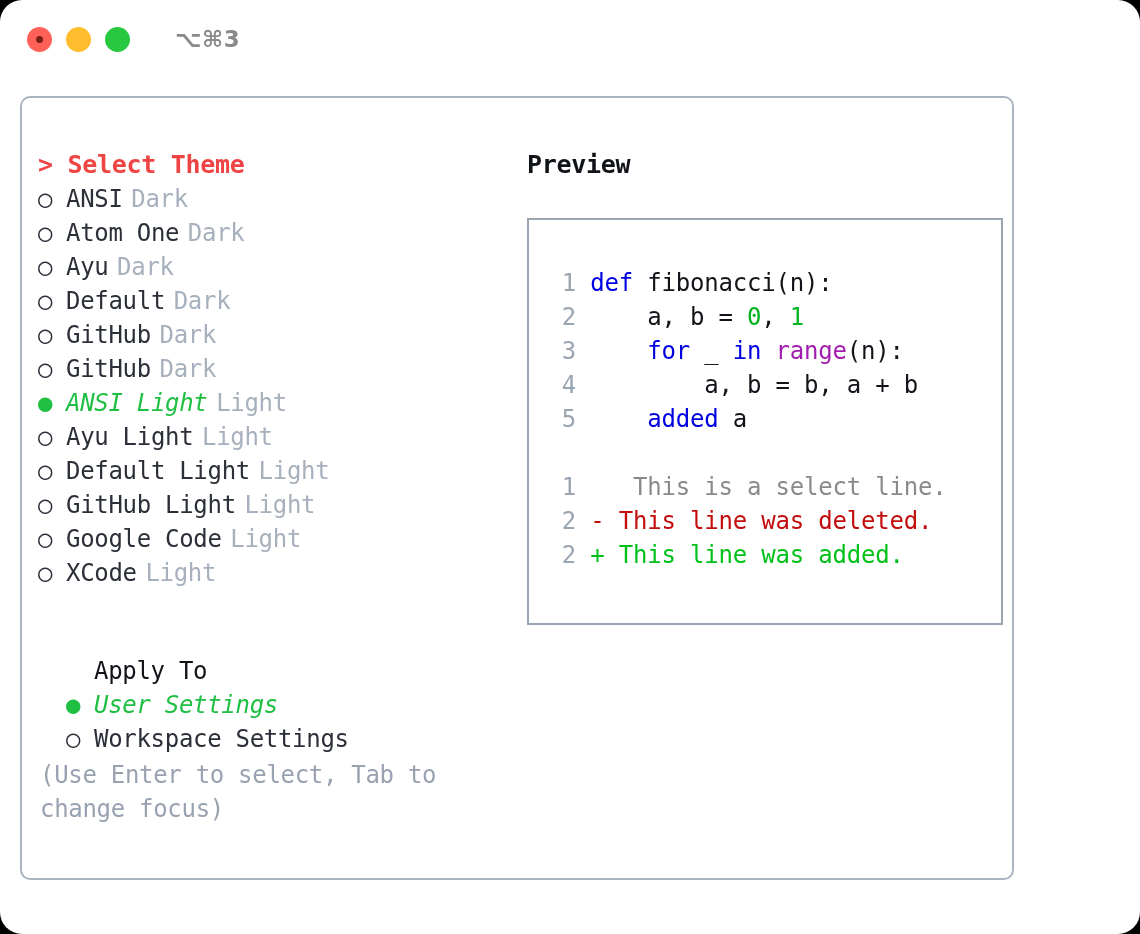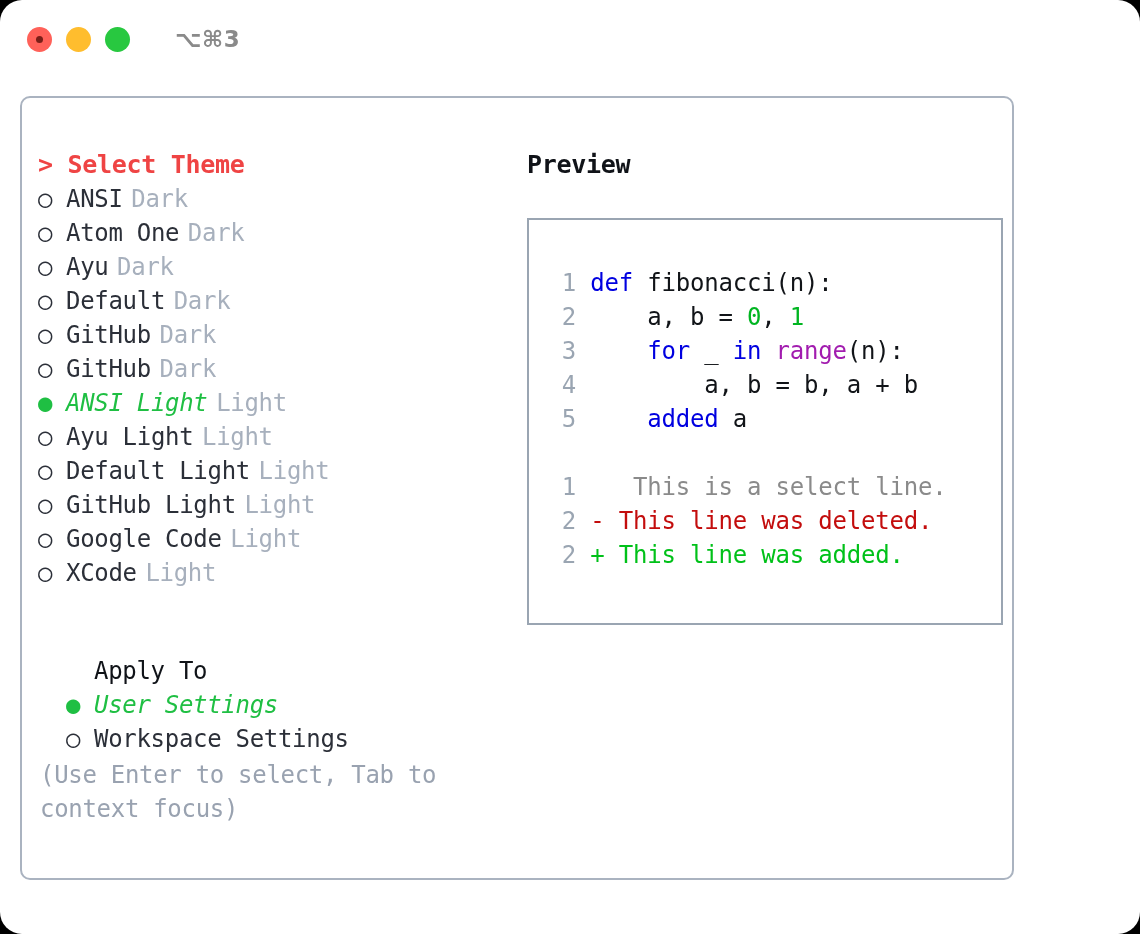--- a/index.html
+++ b/index.html
@@ -238,21 +238,21 @@
       </div>
 
       <div id="apply-section">
         <div class="section-title">Apply To</div>
         <div id="apply-items">
             <div class="option-row selected"><span class="bullet">●</span><span class="option-label">User Settings</span></div>
             <div class="option-row"><span class="bullet">○</span><span class="option-label">Workspace Settings</span></div>
           </div>
       </div>
 
-      <div id="hint-text">(Use Enter to select, Tab to context focus)</div>
+      <div id="hint-text">(Use Enter to select, Tab to change focus)</div>
 
       <div id="preview-column">
         <div id="preview-title">Preview</div>
         <div id="preview-box">
           <div id="code-block">
               <div class="code-line"><span class="ln">1</span><span class="tok-kw">def</span><span class="tok-txt"> fibonacci(n):</span></div>
               <div class="code-line"><span class="ln">2</span><span class="tok-txt">    a, b = </span><span class="tok-num">0</span><span class="tok-txt">, </span><span class="tok-num">1</span></div>
               <div class="code-line"><span class="ln">3</span><span class="tok-txt">    </span><span class="tok-kw">for</span><span class="tok-txt"> _ </span><span class="tok-kw">in</span><span class="tok-txt"> </span><span class="tok-fn">range</span><span class="tok-txt">(n):</span></div>
               <div class="code-line"><span class="ln">4</span><span class="tok-txt">        a, b = b, a + b</span></div>
               <div class="code-line"><span class="ln">5</span><span class="tok-txt">    </span><span class="tok-kw">added</span><span class="tok-txt"> a</span></div>

